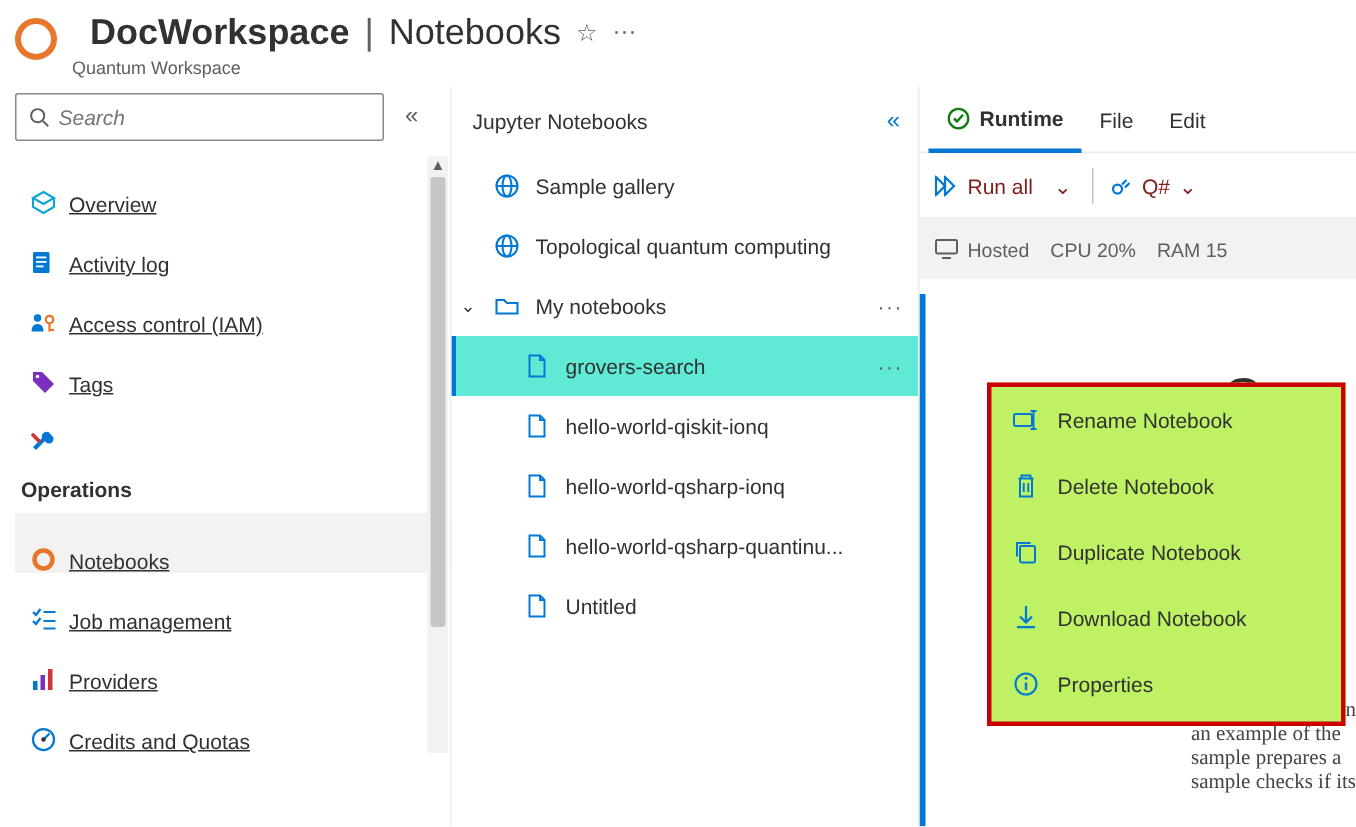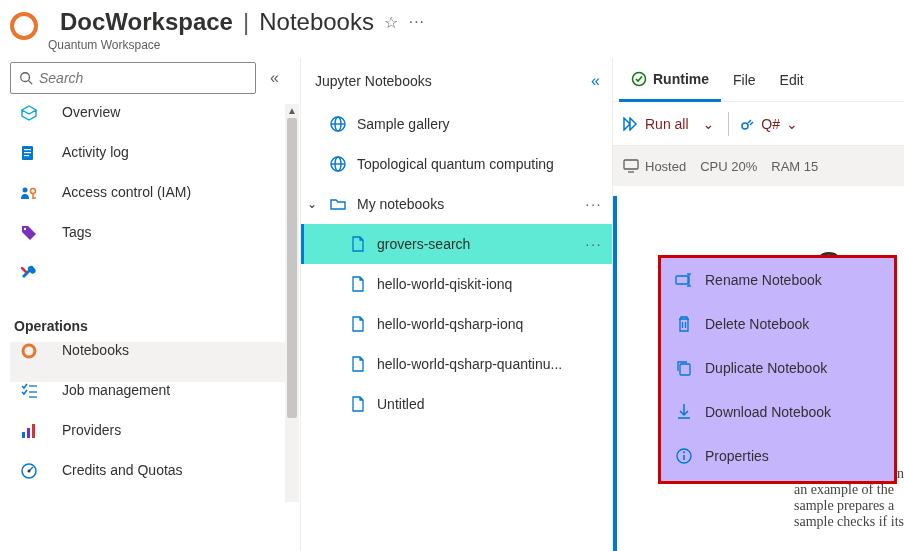--- a/index.html
+++ b/index.html
@@ -21,21 +21,21 @@
   .body { flex:1; display:flex; min-height:0; }
 
   
   .sidebar-wrap { display:flex; flex-direction:column; width:300px; border-right:1px solid transparent; position:relative; padding:0 0 0 10px; }
   .search-row { display:flex; align-items:center; gap:10px; margin:4px 0 10px 0; }
   .search-box { flex:1; display:flex; align-items:center; gap:6px; border:1px solid #8a8886; border-radius:2px; padding:4px 8px; height:32px; max-width:246px;}
   .search-box svg { width:14px; height:14px; stroke:#605e5c; fill:none;}
   .search-box input { border:none; outline:none; flex:1; font-size:14px; font-style:italic; color:#6d28d9; background:transparent;}
   .collapse-left { font-size:16px; color:#605e5c; cursor:pointer; padding:4px;}
   .sidebar-list { position:relative; overflow:hidden; }
-  .nav-item { display:flex; align-items:flex-start; gap:24px; height:40px; padding:0 10px; cursor:pointer; }
+  .nav-item { display:flex; align-items:flex-end; gap:8px; height:40px; padding:0 10px; cursor:pointer;text-decoration:underline; }
   .nav-item.selected { background:#f3f2f1; }
   .nav-item .icon { width:18px; height:18px; display:flex; align-items:center; justify-content:center; }
   .nav-item .label { font-size:14px; }
   .section-label { font-weight:600; font-size:14px; padding:14px 10px 8px 4px; }
   .scrollbar-v { position:absolute; right:0; top:0; bottom:0; width:14px; background:#f3f2f1;}
   .scrollbar-v .arrow-up, .scrollbar-v .arrow-down { text-align:center; font-size:10px; color:#605e5c; height:14px; line-height:14px;}
   .scrollbar-v .thumb { position:absolute; left:2px; right:2px; top:14px; height:300px; background:#c8c6c4; border-radius:2px;}
 
   
   .explorer { width:312px; border-left:1px solid #edebe9; display:flex; flex-direction:column; min-height:0;}
@@ -63,21 +63,21 @@
   .toolbar .btn { display:flex; align-items:center; gap:6px; color:#7f1d1d; cursor:pointer; font-size:14px;}
   .toolbar .divider { width:1px; background:#c8c6c4; height:24px;}
   .statusbar { display:flex; align-items:center; gap:14px; height:40px; padding:0 10px; background:#f3f2f1; color:#605e5c; font-size:13px;}
   .statusbar-item { display:flex; align-items:center; gap:6px;}
   .content-preview { flex:1; position:relative; padding:40px 0 0 100px; font-family: Georgia, 'Times New Roman', serif; color:#323130;}
   .content-preview .big { font-size:68px; line-height:1.05;}
   .content-preview .para { position:absolute; right:0; top:300px; font-size:14px; text-align:left; color:#444;}
   .content-preview .sideline { position:absolute; left:0; top:10px; bottom:0; width:4px; background:#0078d4;}
 
   
-  .context-menu { position:absolute; left:658px; top:255px; width:239px; height:229px; border:3px solid #cc0000; background:#c4b5fd; z-index:50; }
+  .context-menu { position:absolute; left:658px; top:255px; width:239px; height:229px; border:3px solid #cc0000; background:#bef264; z-index:50; }
   .context-menu .menu-item { display:flex; align-items:center; gap:12px; height:44px; padding:0 14px; cursor:pointer; font-size:14px;}
   .context-menu .menu-item .micon { width:18px; height:18px; display:flex; align-items:center; justify-content:center; color:#0078d4;}
 
   svg { display:block; }
 </style>
 </head>
 <body>
 
 <div class="root">
 

